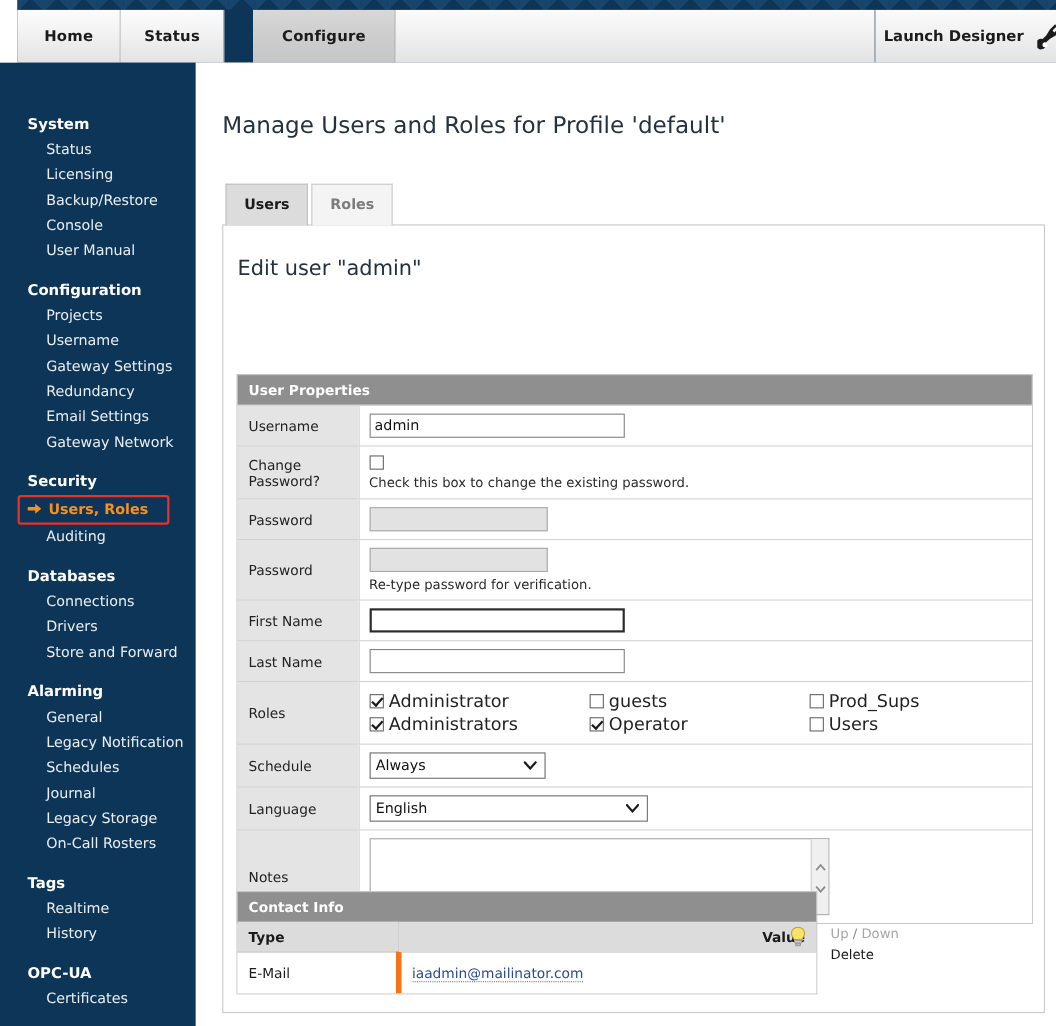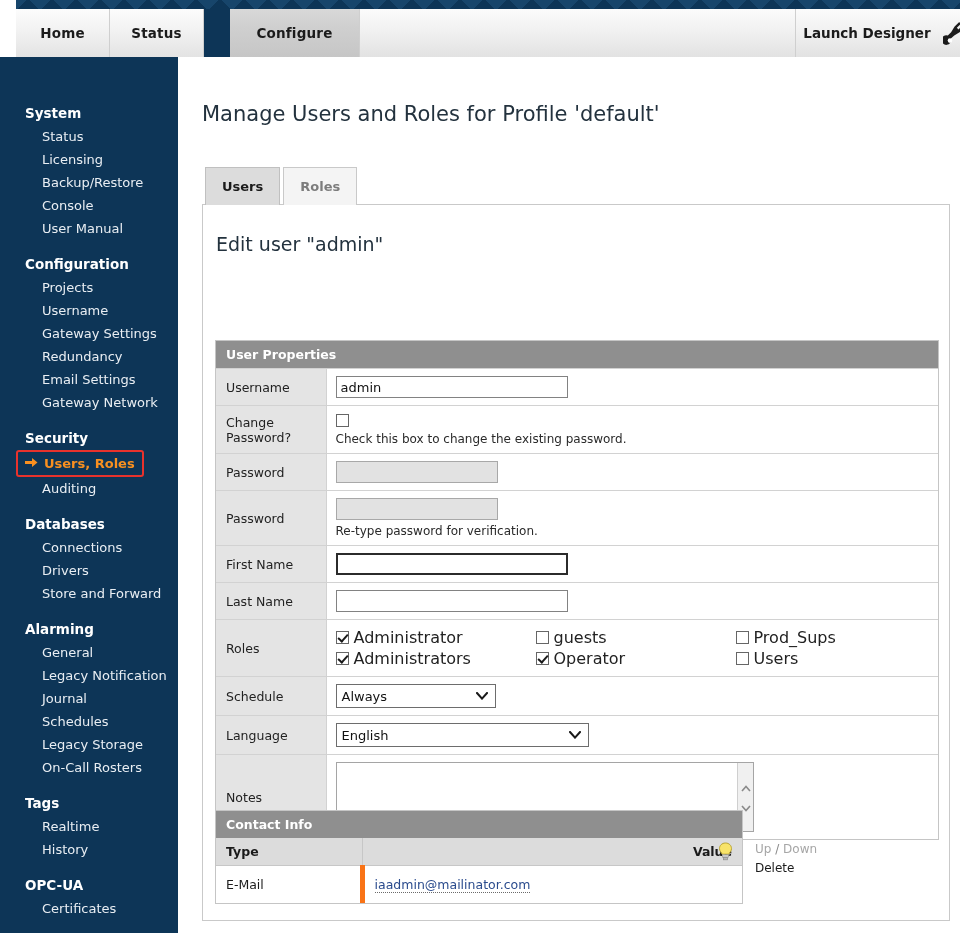--- a/index.html
+++ b/index.html
@@ -81,21 +81,21 @@
     font-size: 13px; color: #e9eef3;
     padding: 2px 0 2px 42px;
     text-decoration: none;
     cursor: pointer;
     line-height: 19px;
   }
   .sb-item.active-wrap {
     position: relative;
     margin-left: 16px;
     padding-left: 26px;
-    width: 128px;
+    width: 138px;
     border: 2px solid #e8322c;
     border-radius: 3px;
     color: #f89020;
     font-weight: bold;
     background: transparent;
   }
   .sb-arrow {
     position: absolute; left: 7px; top: 5px;
     width: 13px; height: 11px;
   }
@@ -329,22 +329,22 @@
   <a class="sb-item">Auditing</a>
 
   <div class="sb-group spaced">Databases</div>
   <a class="sb-item">Connections</a>
   <a class="sb-item">Drivers</a>
   <a class="sb-item">Store and Forward</a>
 
   <div class="sb-group spaced">Alarming</div>
   <a class="sb-item">General</a>
   <a class="sb-item">Legacy Notification</a>
+  <a class="sb-item">Schedules</a>
   <a class="sb-item">Journal</a>
-  <a class="sb-item">Schedules</a>
   <a class="sb-item">Legacy Storage</a>
   <a class="sb-item">On-Call Rosters</a>
 
   <div class="sb-group spaced">Tags</div>
   <a class="sb-item">Realtime</a>
   <a class="sb-item">History</a>
 
   <div class="sb-group spaced">OPC-UA</div>
   <a class="sb-item">Certificates</a>
 

